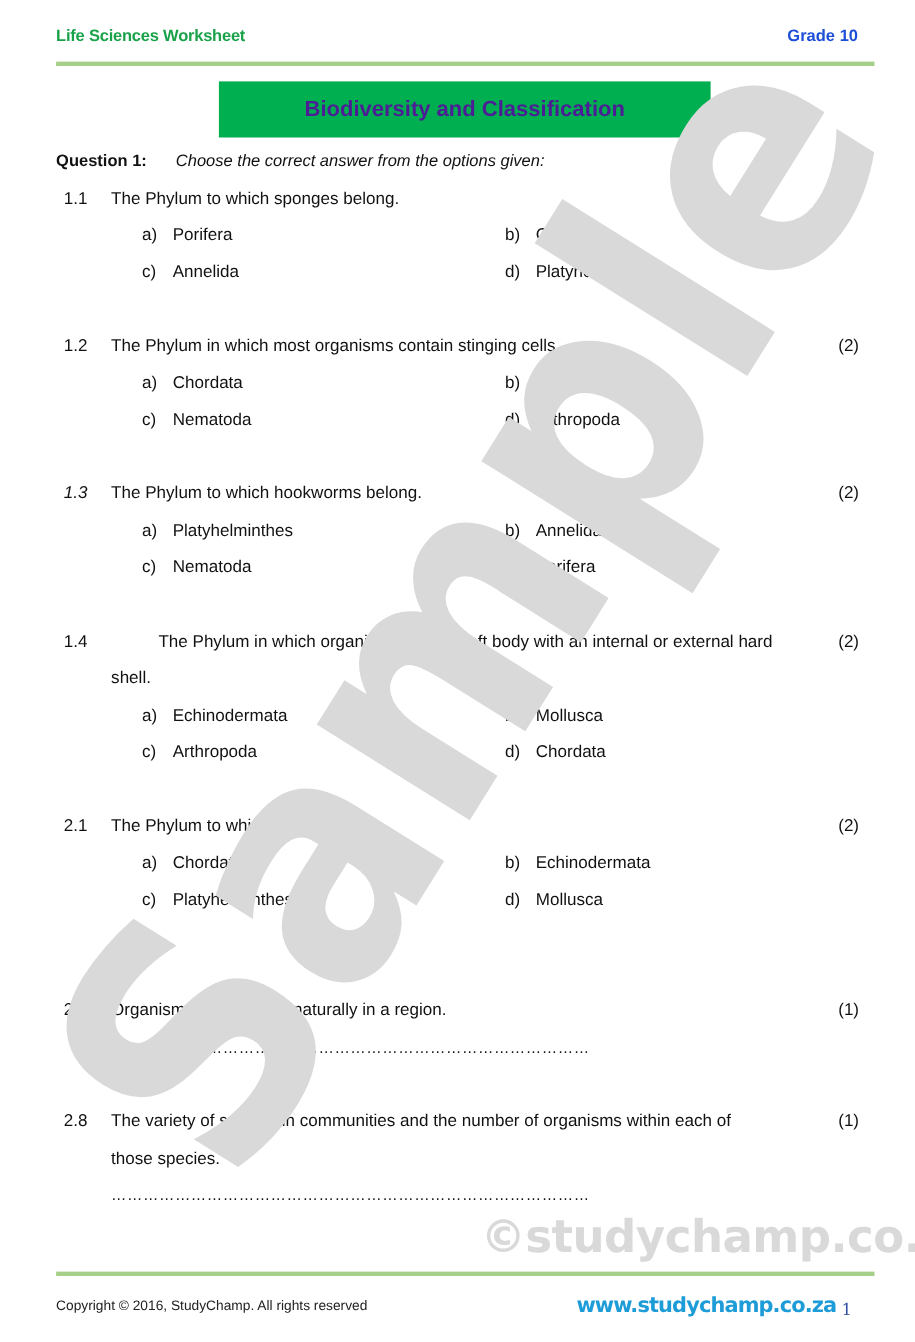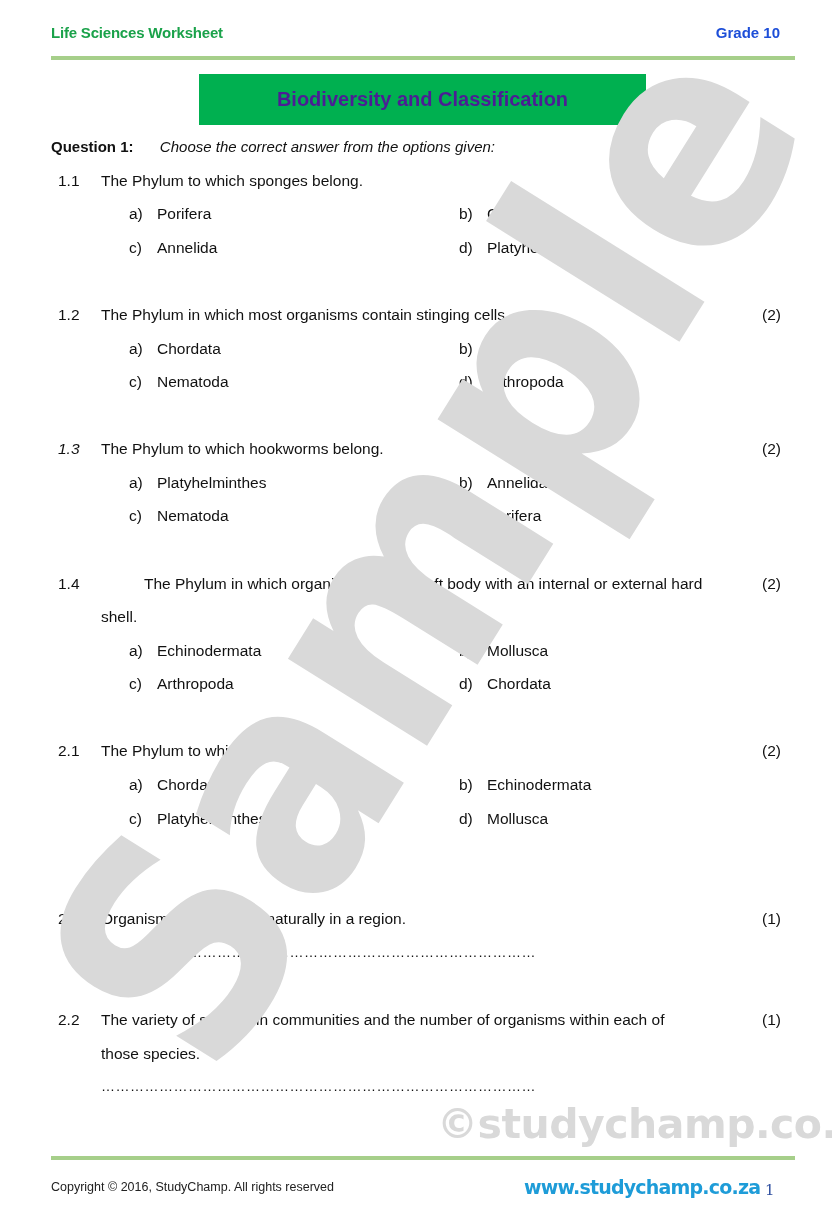--- a/index.html
+++ b/index.html
@@ -97,21 +97,21 @@
 
 
   <div>
     <div class="q-num" style="top:910px;">2.1</div>
     <div class="q-text" style="top:910px;">Organisms which occur naturally in a region.</div>
     <div class="q-mark" style="top:910px;">(1)</div>
     <div class="dots" style="top:944px;">………………………………………………………………………………</div>
   </div>
 
   <div>
-    <div class="q-num" style="top:1011px;">2.2</div>
+    <div class="q-num" style="top:1011px;">2.8</div>
     <div class="q-text" style="top:1011px;">The variety of species in communities and the number of organisms within each of</div>
     <div class="q-text" style="top:1045px;">those species.</div>
     <div class="q-mark" style="top:1011px;">(1)</div>
     <div class="dots" style="top:1078px;">………………………………………………………………………………</div>
   </div>
 
   <div class="wm-url">©studychamp.co.za</div>
 
   <svg class="watermark" viewBox="0 0 832 1220">
     <text x="0" y="0" transform="translate(215 1085) rotate(-58)" font-family="DejaVu Sans, sans-serif" font-weight="bold" font-size="300" fill="#d9d9d9" textLength="1130" lengthAdjust="spacingAndGlyphs">Sample</text>

